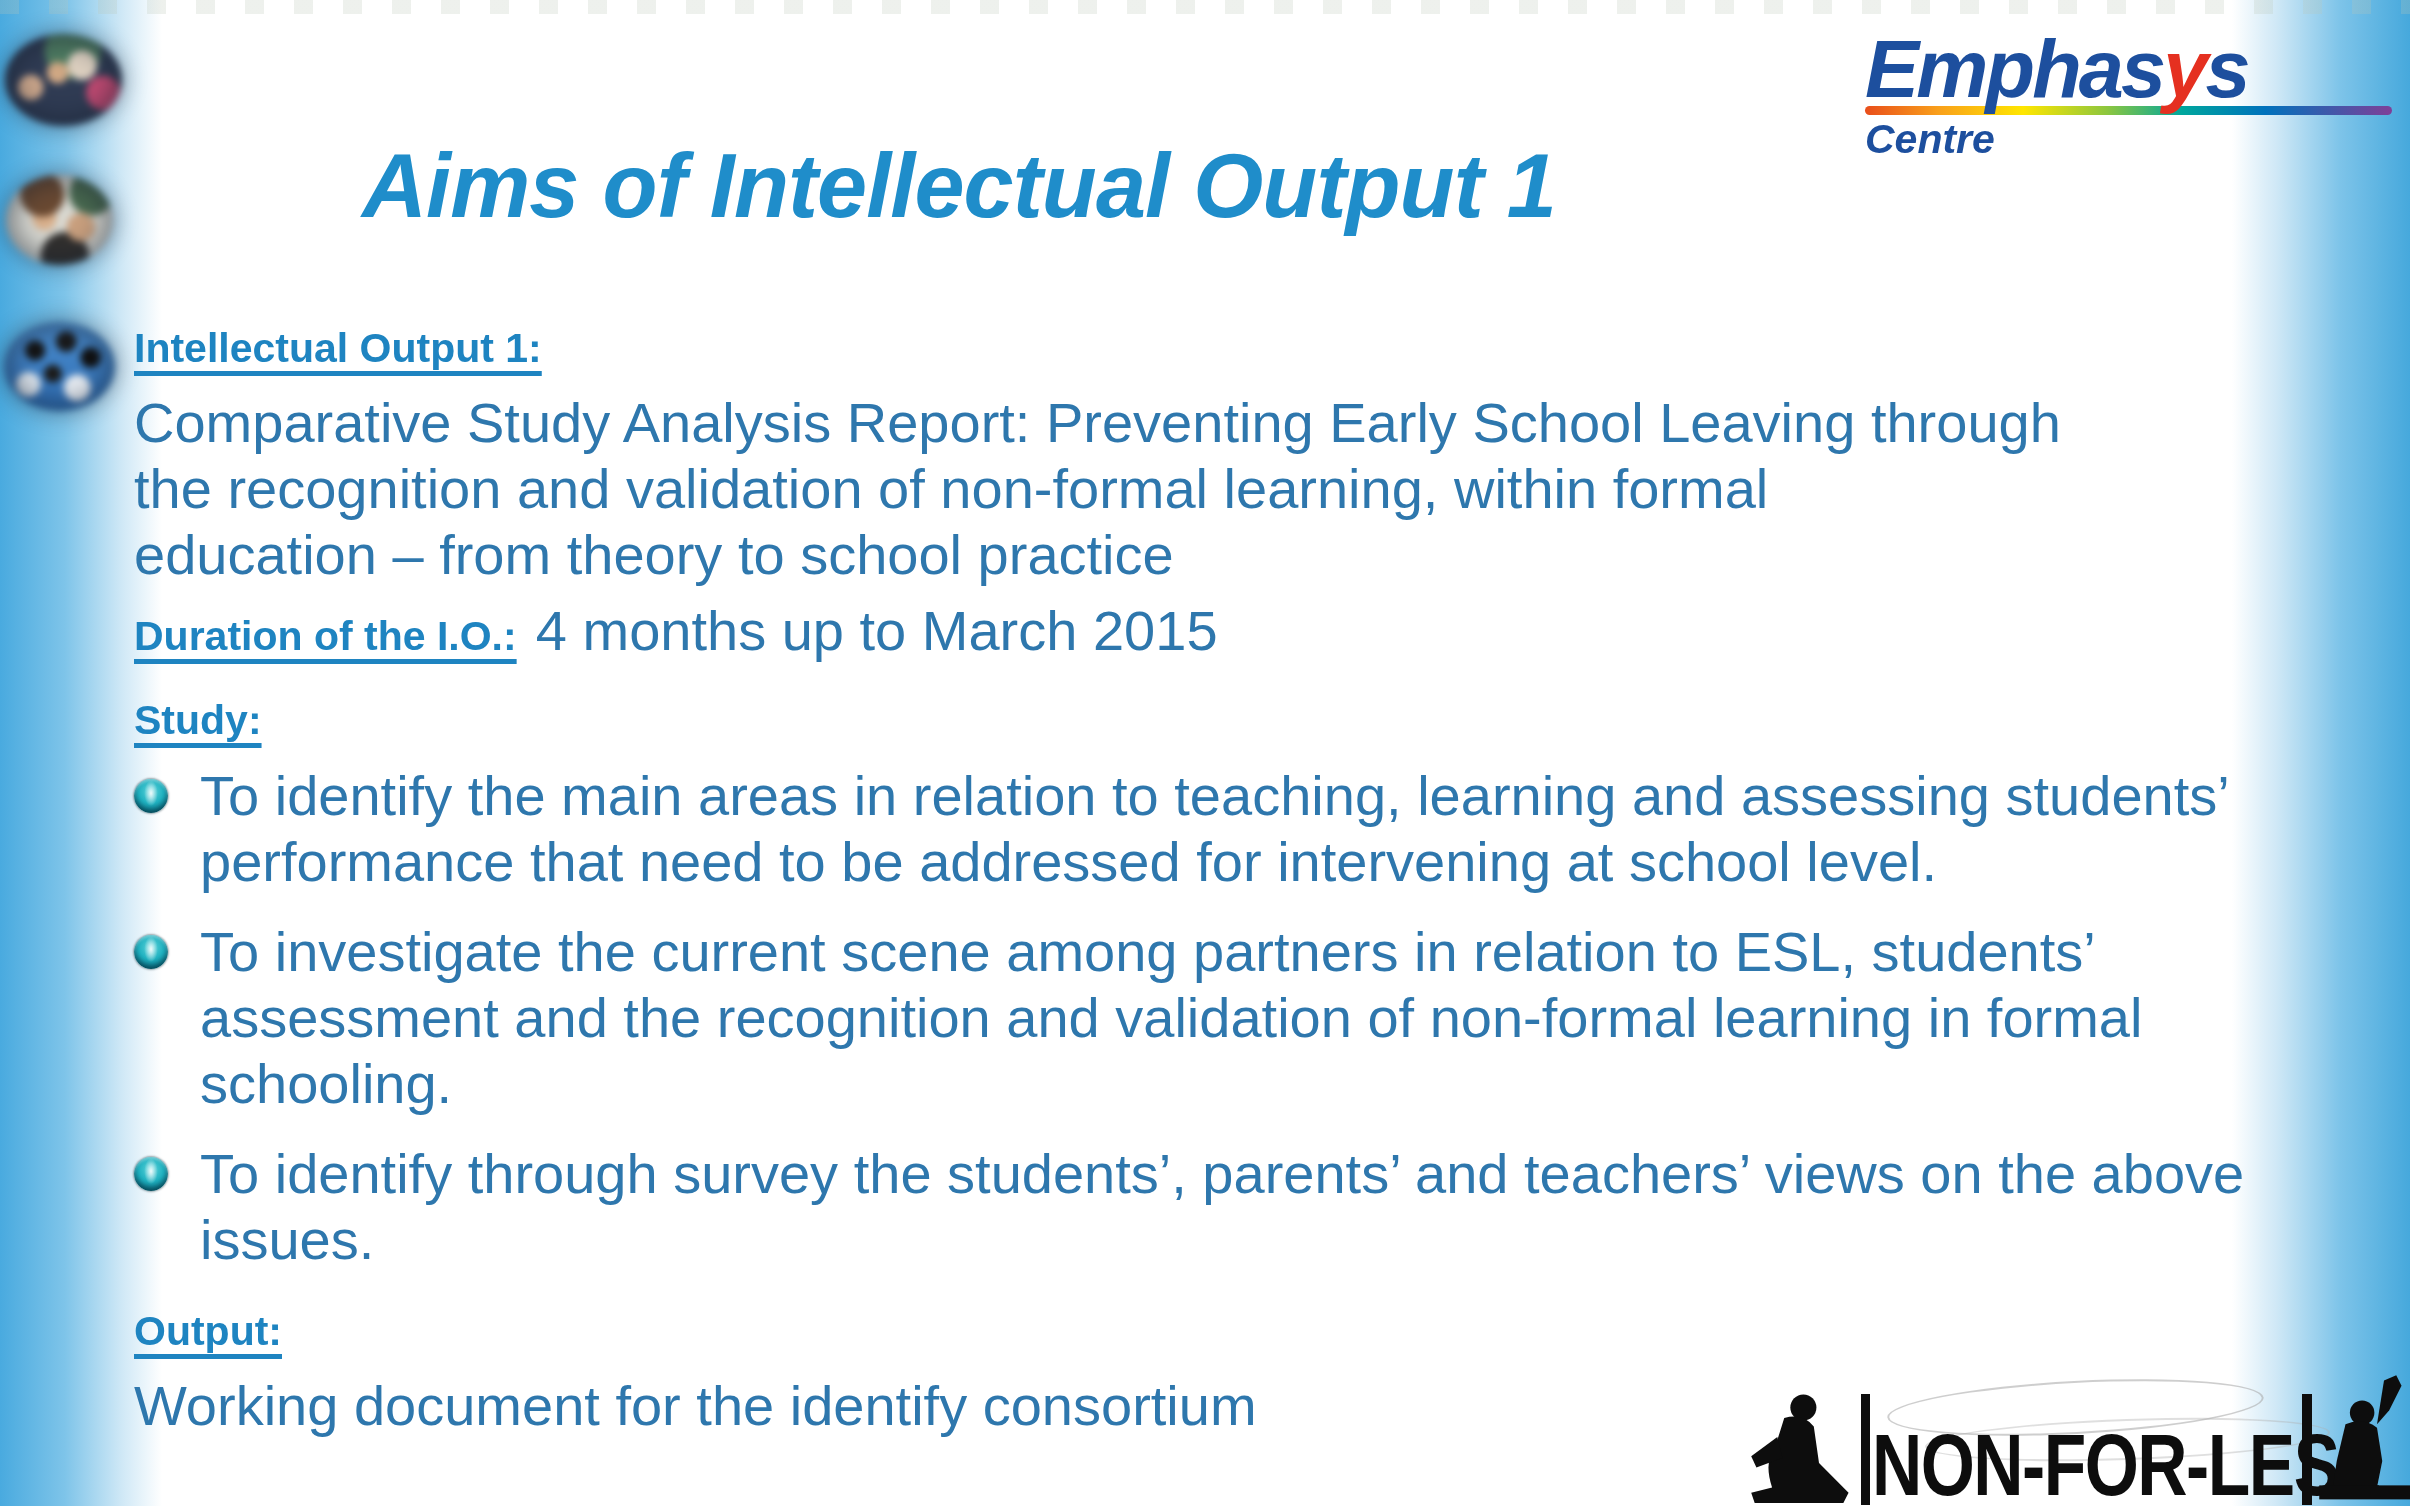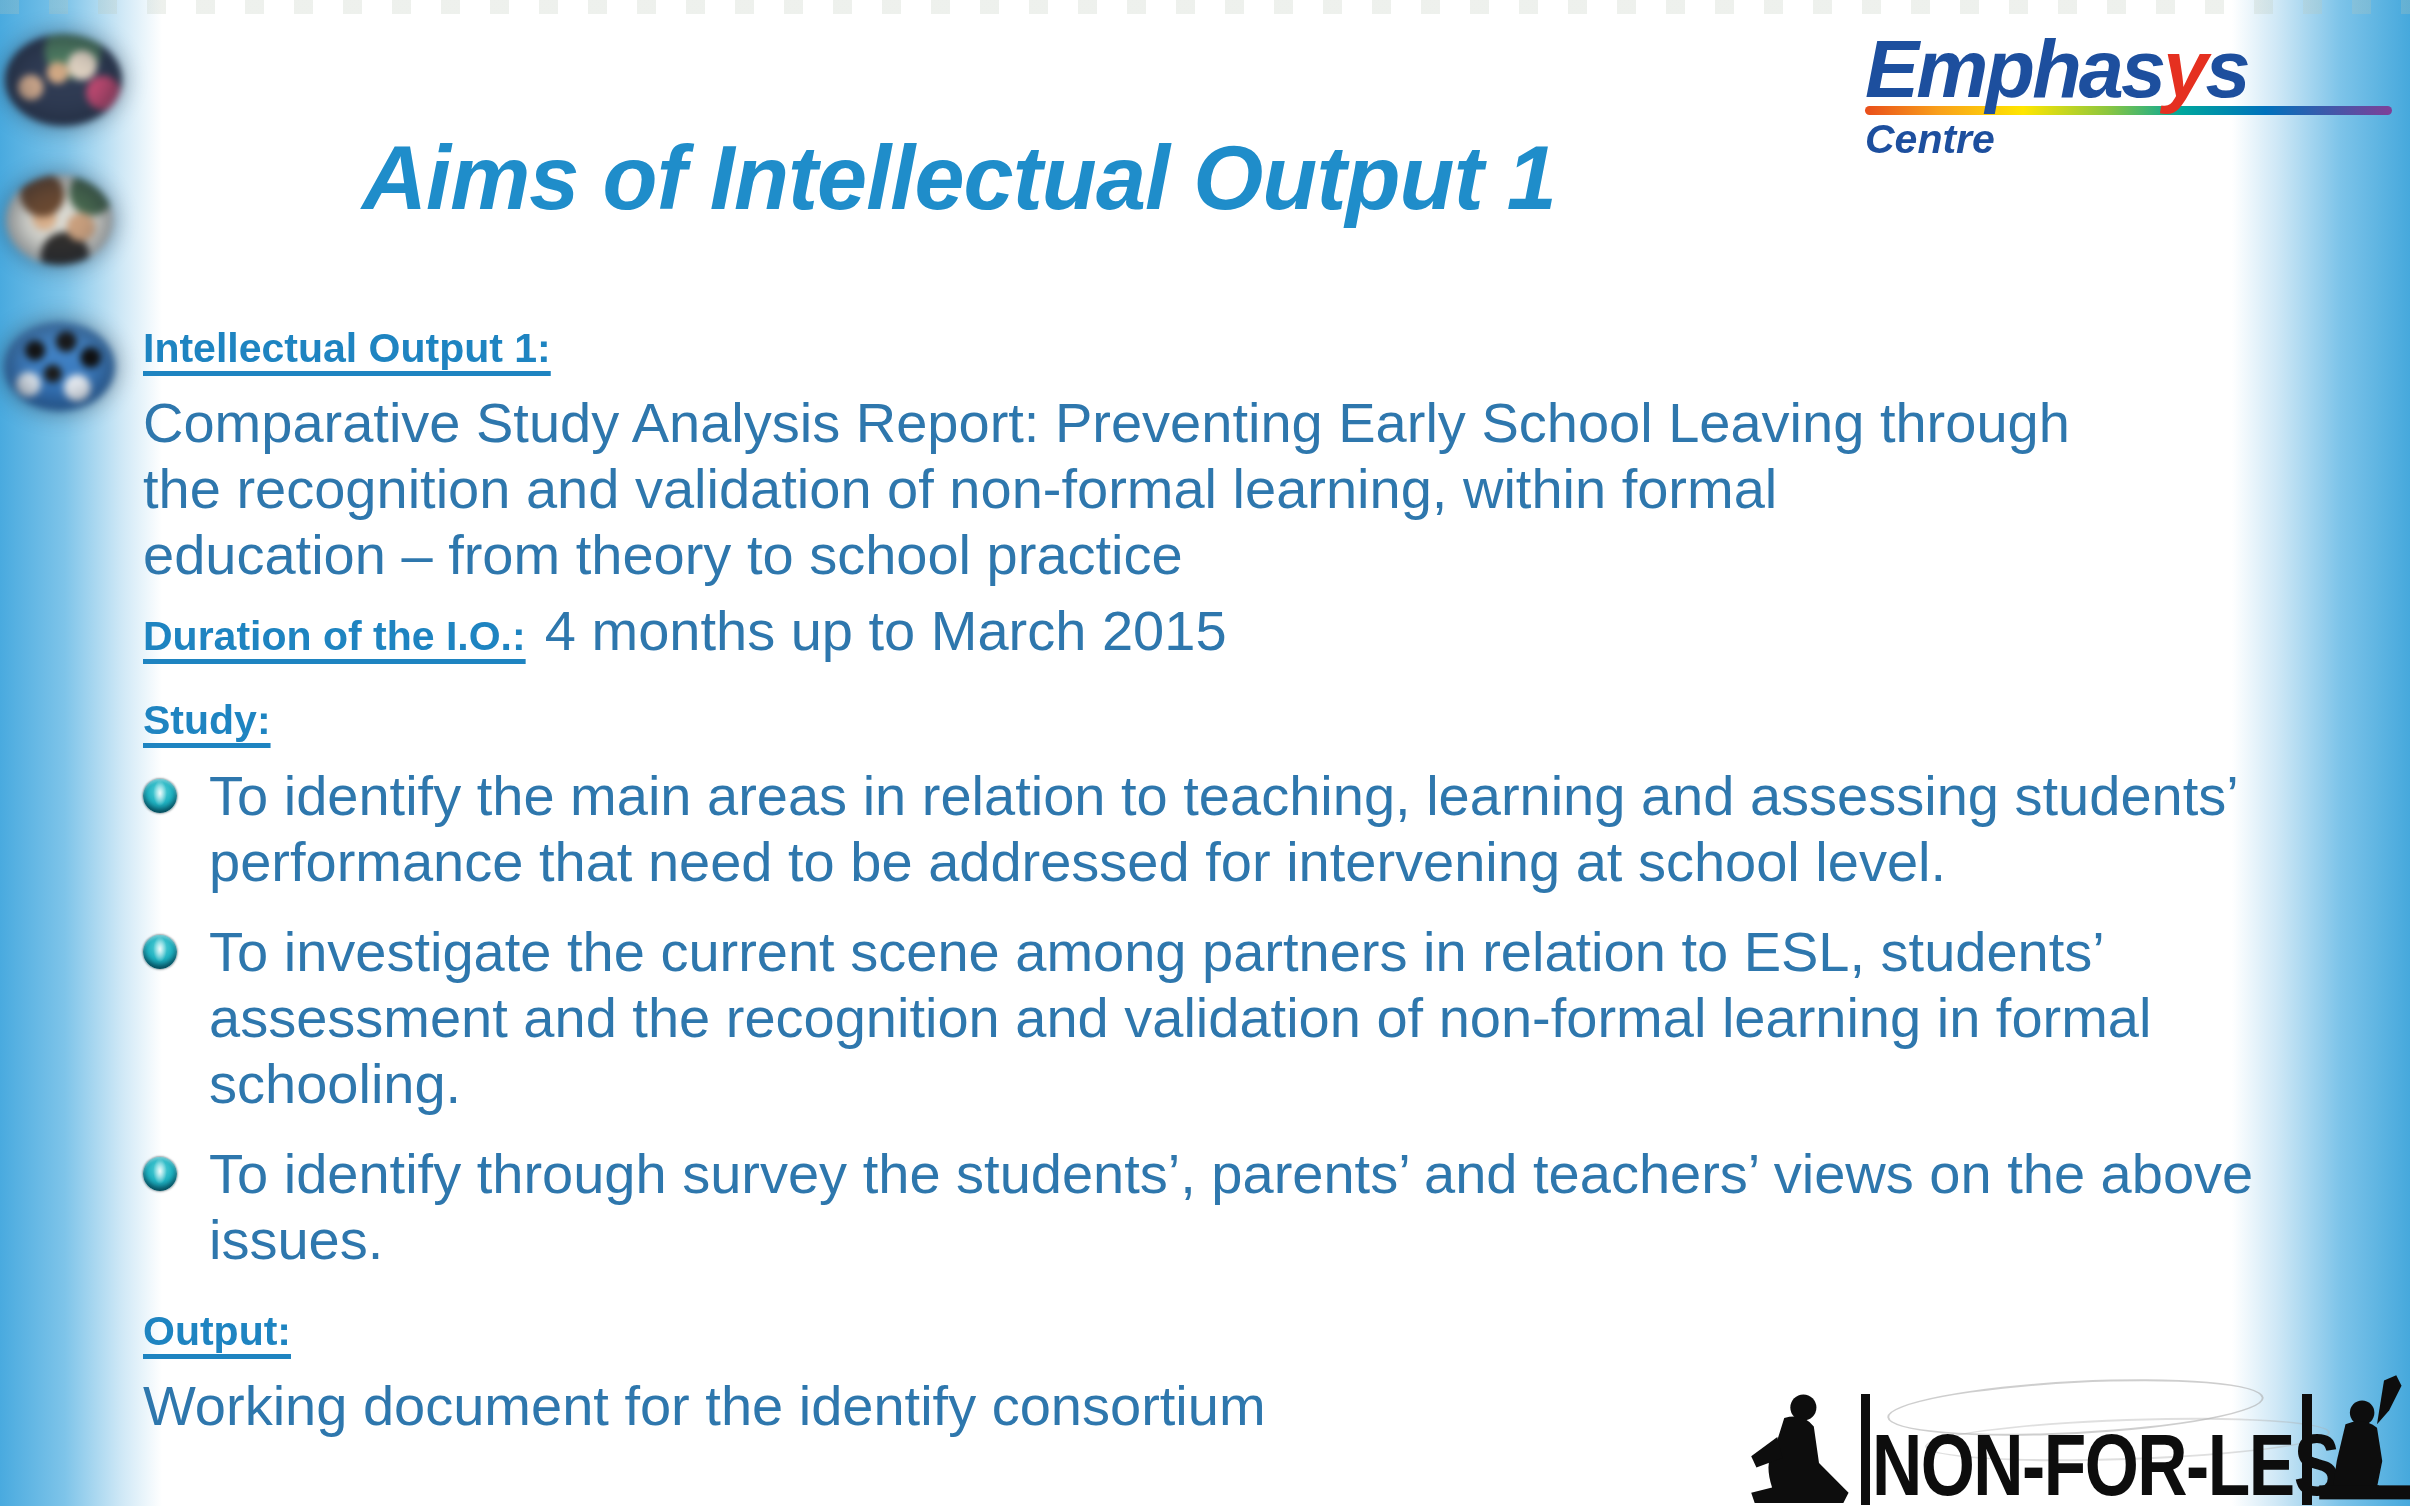--- a/index.html
+++ b/index.html
@@ -77,28 +77,28 @@
     height: 8.5px; margin-top: -3.8px; border-radius: 4.7px;
     background: linear-gradient(90deg, #e94e1b 0%, #f9a01b 14%, #ffe600 30%, #8cc63f 46%, #00a79d 60%, #0071bc 76%, #7f3f98 100%);
   }
   .centre {
     font-size: 41px; font-weight: bold; font-style: italic;
     color: #1d4f9e; text-align: left; margin-top: 3.8px; line-height: 1;
   }
 
   
   .title {
-    position: absolute; top: 124px; left: 0; width: 1918px;
+    position: absolute; top: 132px; left: 0; width: 1918px;
     margin: 0; text-align: center;
     font-size: 90px; font-weight: bold; font-style: italic;
     color: #1f8dca; letter-spacing: -0.9px; line-height: 1.2;
   }
 
   
-  .content { position: absolute; left: 143px; top: 315px; width: 2156px; }
+  .content { position: absolute; left: 134px; top: 315px; width: 2156px; }
   .heading {
     font-size: 41px; font-weight: bold; color: #1e84c1;
     width: fit-content; line-height: 66px;
     text-decoration: underline; text-decoration-thickness: 4.7px; text-underline-offset: 8.5px;
     margin: 0 0 9.4px;
   }
   .heading.inline { display: inline; margin: 0 15px 8px 0; }
   .body-text {
     font-size: 56px; color: #2e77ad; line-height: 66px;
     white-space: pre-line; margin: 0 0 9.4px;

